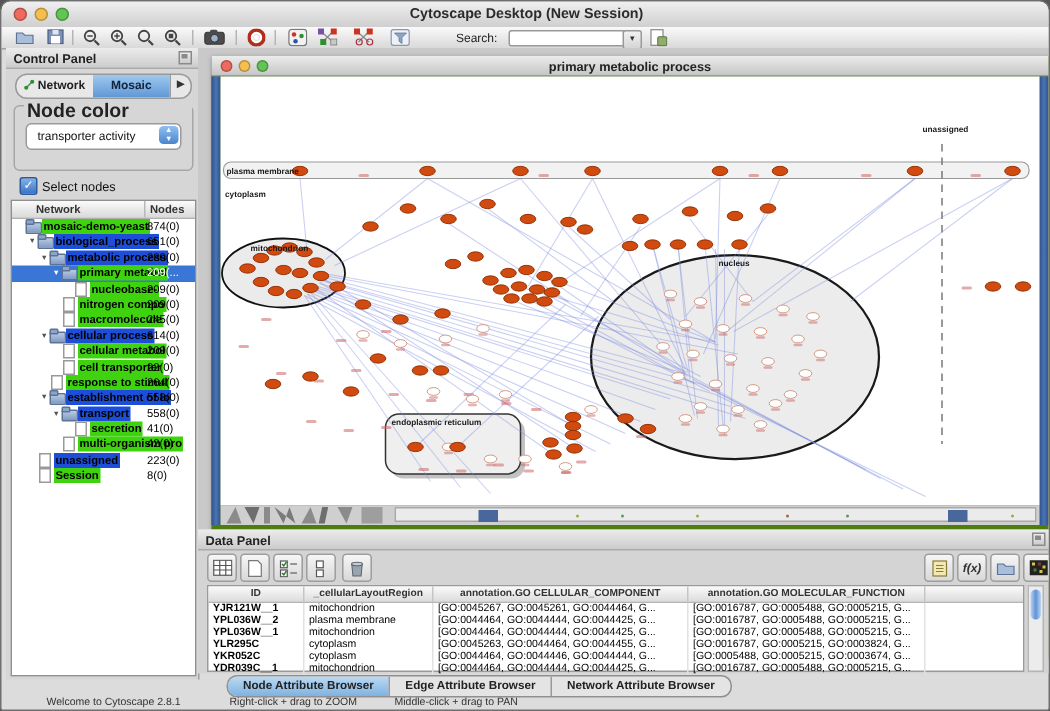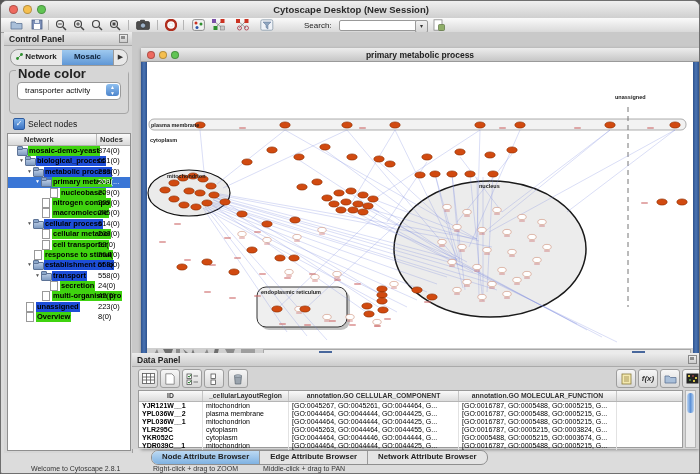--- a/index.html
+++ b/index.html
@@ -49,21 +49,21 @@
   .ticon{display:inline-block;width:10px;height:8px;position:relative;vertical-align:-1px;margin-right:1px;}
   .fold:before{content:"";position:absolute;left:0;top:2px;width:9px;height:6px;background:linear-gradient(#b9cbe4,#7f9bc2);border:0.5px solid #5d7396;border-radius:1px;}
   .fold:after{content:"";position:absolute;left:0;top:0;width:4px;height:2px;background:#8ba6c9;border:0.5px solid #5d7396;border-radius:1px;}
   .leaf:before{content:"";position:absolute;left:1px;top:0px;width:6px;height:8px;background:#fff;border:0.5px solid #999;}
   .tlabel{display:inline-block;padding:0 1px;color:#000;font-weight:bold;max-width:70px;overflow:hidden;vertical-align:top;line-height:10px;height:10px;}
   .tlabel.green{background:#3fd30f;} .tlabel.red{background:#1d4ed8;}
   .tval{position:absolute;left:90px;top:0;font-size:7.5px;color:#000;line-height:10.4px;font-weight:normal;}
   .tree-row.sel .tval{color:#fff;}
   
   #desktop{position:absolute;left:131px;top:31px;width:569px;height:321px;background:#c9c9c9;}
-  #net-frame{position:absolute;left:9px;top:16px;width:558px;height:401px;background:#eab308;box-shadow:0 1px 3px rgba(0,0,0,.35);}
+  #net-frame{position:absolute;left:9px;top:5px;width:558px;height:401px;background:#4d7c0f;box-shadow:0 1px 3px rgba(0,0,0,.35);}
   #net-titlebar{position:absolute;left:0;top:0;width:558px;height:14px;background:linear-gradient(#ededed,#c6c6c6);border-bottom:1px solid #9a9a9a;box-sizing:border-box;}
   #net-titlebar .tl{top:3px;width:8px;height:8px;}
   #net-titlebar .t-red{left:6px;background:#ee6a5f;} #net-titlebar .t-yel{left:18px;background:#f5bf4f;} #net-titlebar .t-grn{left:30px;background:#61c454;}
   #net-title{position:absolute;left:0;right:0;top:2px;text-align:center;font-size:8.5px;font-weight:bold;color:#222;}
   .blue-strip{position:absolute;top:14px;width:6px;height:299px;background:linear-gradient(90deg,#2e528c,#4a74b4,#2e528c);}
   #bs-left{left:0;} #bs-right{right:0;}
   #net-canvas{position:absolute;left:6px;top:14px;width:546px;height:286px;background:#fff;overflow:hidden;}
   #net-bottom{position:absolute;left:6px;top:300px;width:546px;height:13px;background:#cfcfcf;overflow:hidden;}
   #wm-svg{position:absolute;left:2px;top:0;}
   #sliver{position:absolute;left:116px;top:1px;width:428px;height:10px;background:#ebebeb;border:1px solid #a8a8a8;box-sizing:border-box;}
@@ -244,24 +244,24 @@
           <div class="tree-row sel"><span style="display: inline-block; width: 26px;"></span><span class="tri">▼</span><span class="ticon fold"></span><span class="tlabel green">primary metabol</span><span class="tval">209(...</span></div>
           <div class="tree-row"><span style="display: inline-block; width: 34px;"></span><span class="tri"></span><span class="ticon leaf"></span><span class="tlabel green">nucleobase-</span><span class="tval">209(0)</span></div>
           <div class="tree-row"><span style="display: inline-block; width: 26px;"></span><span class="tri"></span><span class="ticon leaf"></span><span class="tlabel green">nitrogen compo</span><span class="tval">209(0)</span></div>
           <div class="tree-row"><span style="display: inline-block; width: 26px;"></span><span class="tri"></span><span class="ticon leaf"></span><span class="tlabel green">macromolecule</span><span class="tval">245(0)</span></div>
           <div class="tree-row"><span style="display: inline-block; width: 18px;"></span><span class="tri">▼</span><span class="ticon fold"></span><span class="tlabel red">cellular process</span><span class="tval">614(0)</span></div>
           <div class="tree-row"><span style="display: inline-block; width: 26px;"></span><span class="tri"></span><span class="ticon leaf"></span><span class="tlabel green">cellular metabol</span><span class="tval">209(0)</span></div>
           <div class="tree-row"><span style="display: inline-block; width: 26px;"></span><span class="tri"></span><span class="ticon leaf"></span><span class="tlabel green">cell transporter</span><span class="tval">22(0)</span></div>
           <div class="tree-row"><span style="display: inline-block; width: 18px;"></span><span class="tri"></span><span class="ticon leaf"></span><span class="tlabel green">response to stimul</span><span class="tval">264(0)</span></div>
           <div class="tree-row"><span style="display: inline-block; width: 18px;"></span><span class="tri">▼</span><span class="ticon fold"></span><span class="tlabel red">establishment of lo</span><span class="tval">558(0)</span></div>
           <div class="tree-row"><span style="display: inline-block; width: 26px;"></span><span class="tri">▼</span><span class="ticon fold"></span><span class="tlabel red">transport</span><span class="tval">558(0)</span></div>
-          <div class="tree-row"><span style="display: inline-block; width: 34px;"></span><span class="tri"></span><span class="ticon leaf"></span><span class="tlabel green">secretion</span><span class="tval">24(0)</span></div>
+          <div class="tree-row"><span style="display: inline-block; width: 34px;"></span><span class="tri"></span><span class="ticon leaf"></span><span class="tlabel green">secretion</span><span class="tval">41(0)</span></div>
           <div class="tree-row"><span style="display: inline-block; width: 26px;"></span><span class="tri"></span><span class="ticon leaf"></span><span class="tlabel green">multi-organism pro</span><span class="tval">42(0)</span></div>
           <div class="tree-row"><span style="display: inline-block; width: 10px;"></span><span class="tri"></span><span class="ticon leaf"></span><span class="tlabel red">unassigned</span><span class="tval">223(0)</span></div>
-          <div class="tree-row"><span style="display: inline-block; width: 10px;"></span><span class="tri"></span><span class="ticon leaf"></span><span class="tlabel green">Overview</span><span class="tval">8(0)</span></div>
+          <div class="tree-row"><span style="display: inline-block; width: 10px;"></span><span class="tri"></span><span class="ticon leaf"></span><span class="tlabel green">Session</span><span class="tval">8(0)</span></div>
         </div>
     </div>
   </div>
 
   <div id="desktop">
     <div id="net-frame">
       <div id="net-titlebar">
         <div class="tl t-red"></div>
         <div class="tl t-yel"></div>
         <div class="tl t-grn"></div>

